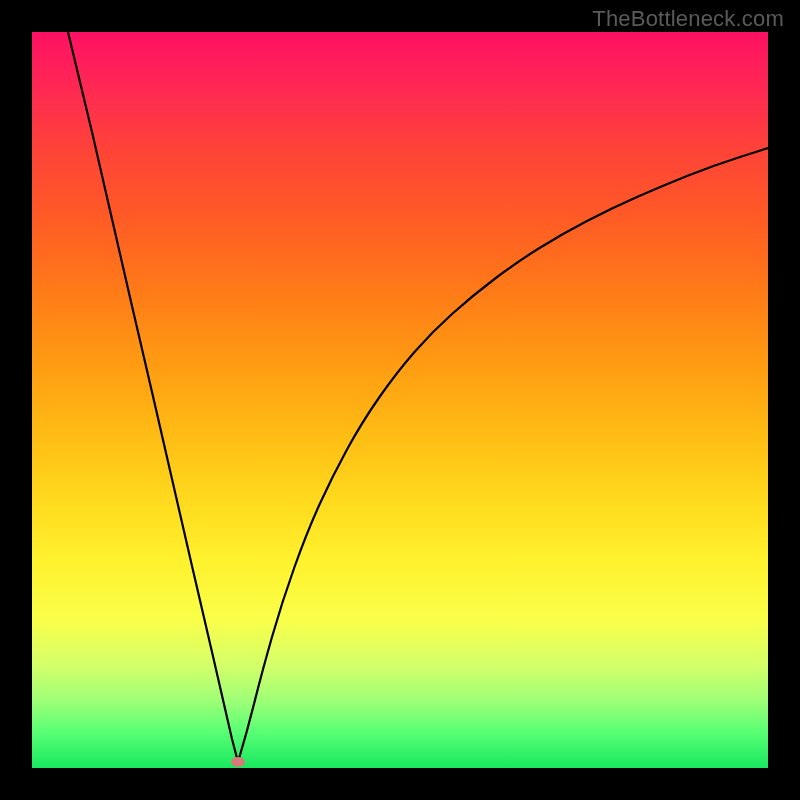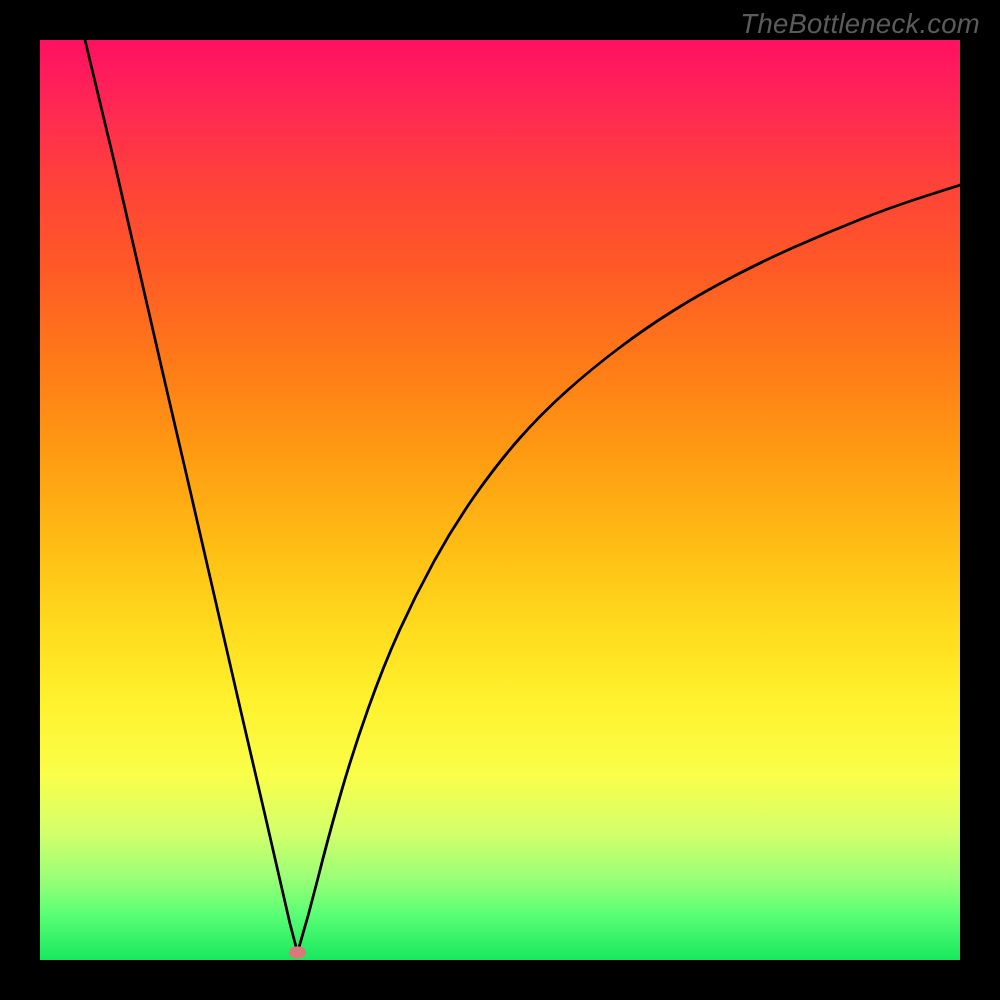--- a/index.html
+++ b/index.html
@@ -9,21 +9,20 @@
     height: 800px;
     background: #000;
     overflow: hidden;
     font-family: Arial, Helvetica, sans-serif;
   }
   .frame {
     position: relative;
     width: 800px;
     height: 800px;
     background: #000;
-    font-style: italic;
   }
   .plot-area {
     position: absolute;
     left: 32px;
     top: 32px;
     width: 736px;
     height: 736px;
     
     background: linear-gradient(
       to bottom,

